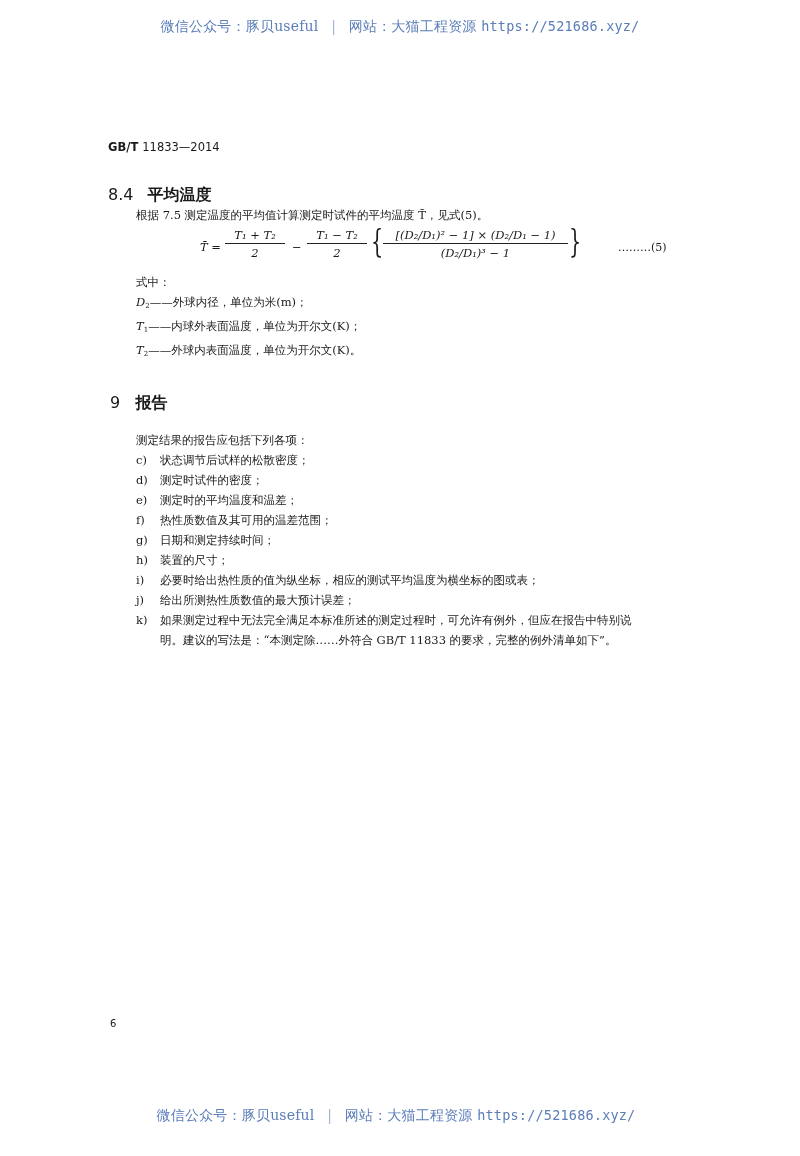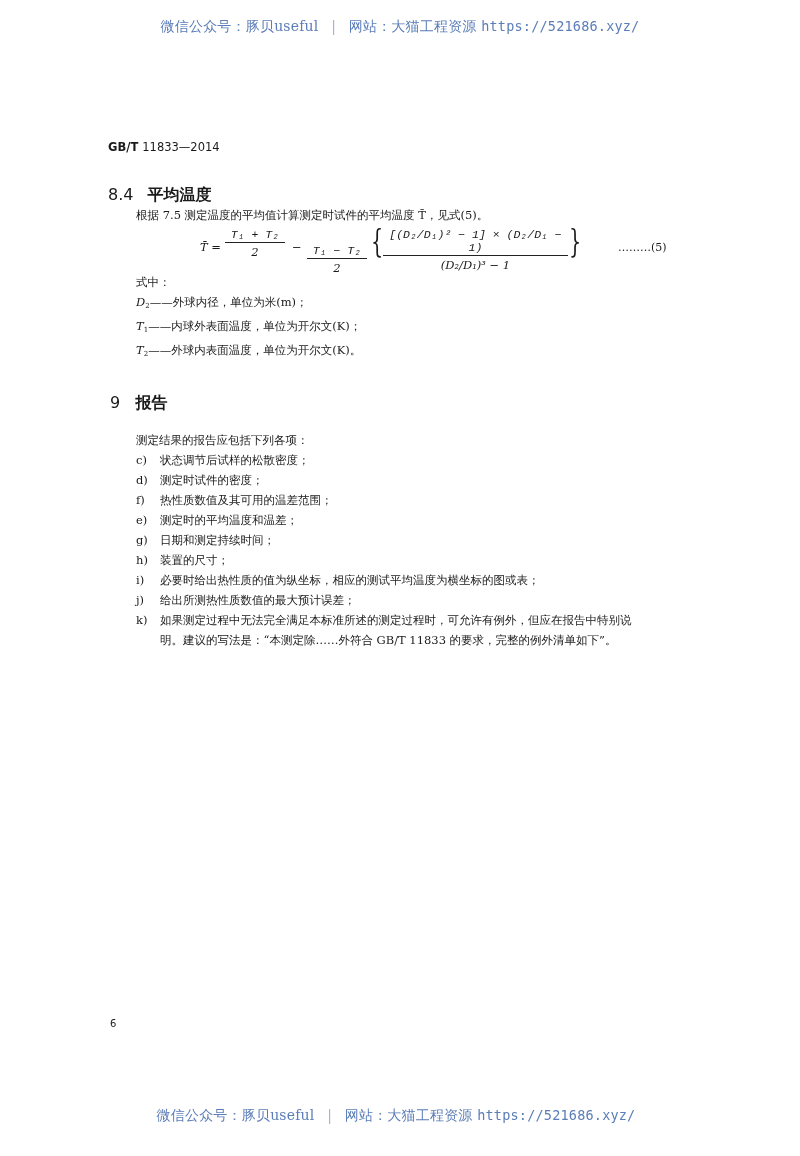--- a/index.html
+++ b/index.html
@@ -11,21 +11,21 @@
   .wm .sep { color:#9fb2d4; margin:0 8px; }
   .abs { position:absolute; }
   .std-code { left:108px; top:140px; font-size:11.5px; font-weight:bold; font-family:"DejaVu Sans","Liberation Sans",sans-serif; }
   .std-code .rn { font-weight:normal; }
   .h { font-size:16px; font-weight:bold; font-family:"DejaVu Sans","Liberation Sans",sans-serif; }
   .h .num { font-weight:normal; display:inline-block; }
   .p { font-size:11.5px; line-height:20px; }
   .it { font-style:italic; }
   .formula { left:195px; top:228px; width:500px; height:42px; font-size:11.5px; }
   .frac { position:absolute; text-align:center; }
-  .frac .n { display:block; border-bottom:1px solid #222; padding:0 3px 1px;font-family:Liberation Mono, monospace; }
+  .frac .n { display:block; border-bottom:1px solid #222; padding:0 3px 1px; }
   .frac .d { display:block; padding-top:2px; }
   .brace { position:absolute; font-size:32px; top:-6px; font-weight:100; transform:scaleX(0.6); }
   .pageno { left:110px; top:1018px; font-size:10px; font-family:"DejaVu Sans","Liberation Sans",sans-serif; }
   sub { font-size:7px; vertical-align:-2px; }
 </style>
 </head>
 <body>
 
 <div class="wm" style="top:18px;">
   <span>微信公众号：豚贝useful</span>
@@ -46,21 +46,21 @@
 
 <div class="abs p" style="left:136px; top:205px;">根据 7.5 测定温度的平均值计算测定时试件的平均温度 T̄，见式(5)。</div>
 
 <div class="abs formula">
   <span class="abs it" style="left:5px; top:12px;">T̄ =</span>
   <span class="frac it" style="left:30px; top:0; width:60px;">
     <span class="n">T₁ + T₂</span>
     <span class="d">2</span>
   </span>
   <span class="abs" style="left:97px; top:12px;">−</span>
-  <span class="frac it" style="left:112px; top:16px; width:60px;">
+  <span class="frac it" style="left:112px; top:0; width:60px;">
     <span class="n">T₁ − T₂</span>
     <span class="d">2</span>
   </span>
   <span class="brace" style="left:172px;">{</span>
   <span class="frac it" style="left:188px; top:0; width:185px;">
     <span class="n" style="border:none;">[(D₂/D₁)² − 1] × (D₂/D₁ − 1)</span>
     <span style="display:block;border-top:1px solid #222;"></span>
     <span class="d">(D₂/D₁)³ − 1</span>
   </span>
   <span class="brace" style="left:370px;">}</span>
@@ -84,22 +84,22 @@
 <div class="abs h" style="left:110px; top:393px;">
   <span class="num" style="width:20px;">9</span>
   <span>报告</span>
 </div>
 
 <div class="abs p" style="left:136px; top:430px;">测定结果的报告应包括下列各项：</div>
 
 <div class="abs p" style="left:136px; top:450px;">
   <div><span style="display:inline-block;width:24px;">c)</span><span>状态调节后试样的松散密度；</span></div>
   <div><span style="display:inline-block;width:24px;">d)</span><span>测定时试件的密度；</span></div>
+  <div><span style="display:inline-block;width:24px;">e)</span><span>测定时的平均温度和温差；</span></div>
   <div><span style="display:inline-block;width:24px;">f)</span><span>热性质数值及其可用的温差范围；</span></div>
-  <div><span style="display:inline-block;width:24px;">e)</span><span>测定时的平均温度和温差；</span></div>
   <div><span style="display:inline-block;width:24px;">g)</span><span>日期和测定持续时间；</span></div>
   <div><span style="display:inline-block;width:24px;">h)</span><span>装置的尺寸；</span></div>
   <div><span style="display:inline-block;width:24px;">i)</span><span>必要时给出热性质的值为纵坐标，相应的测试平均温度为横坐标的图或表；</span></div>
   <div><span style="display:inline-block;width:24px;">j)</span><span>给出所测热性质数值的最大预计误差；</span></div>
   <div><span style="display:inline-block;width:24px;">k)</span><span>如果测定过程中无法完全满足本标准所述的测定过程时，可允许有例外，但应在报告中特别说</span></div>
   <div style="padding-left:24px;"><span>明。建议的写法是：“本测定除……外符合 GB/T 11833 的要求，完整的例外清单如下”。</span></div>
 </div>
 
 <div class="abs pageno">6</div>
 

